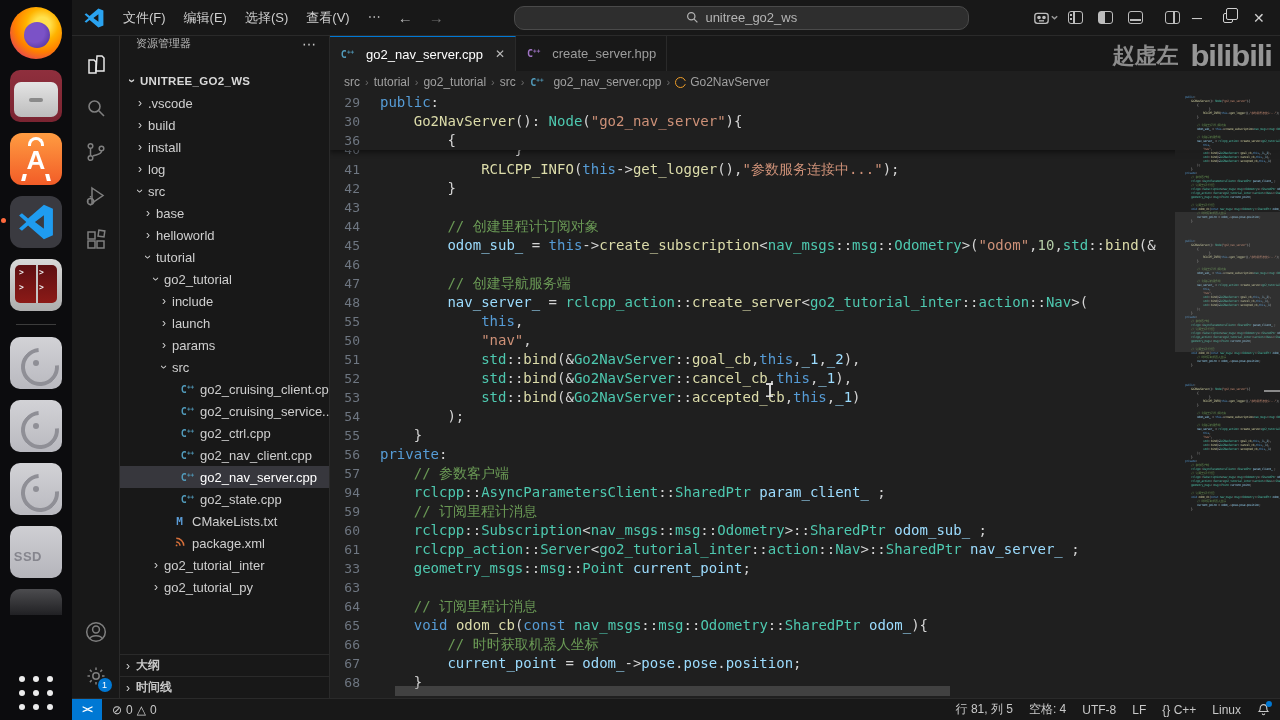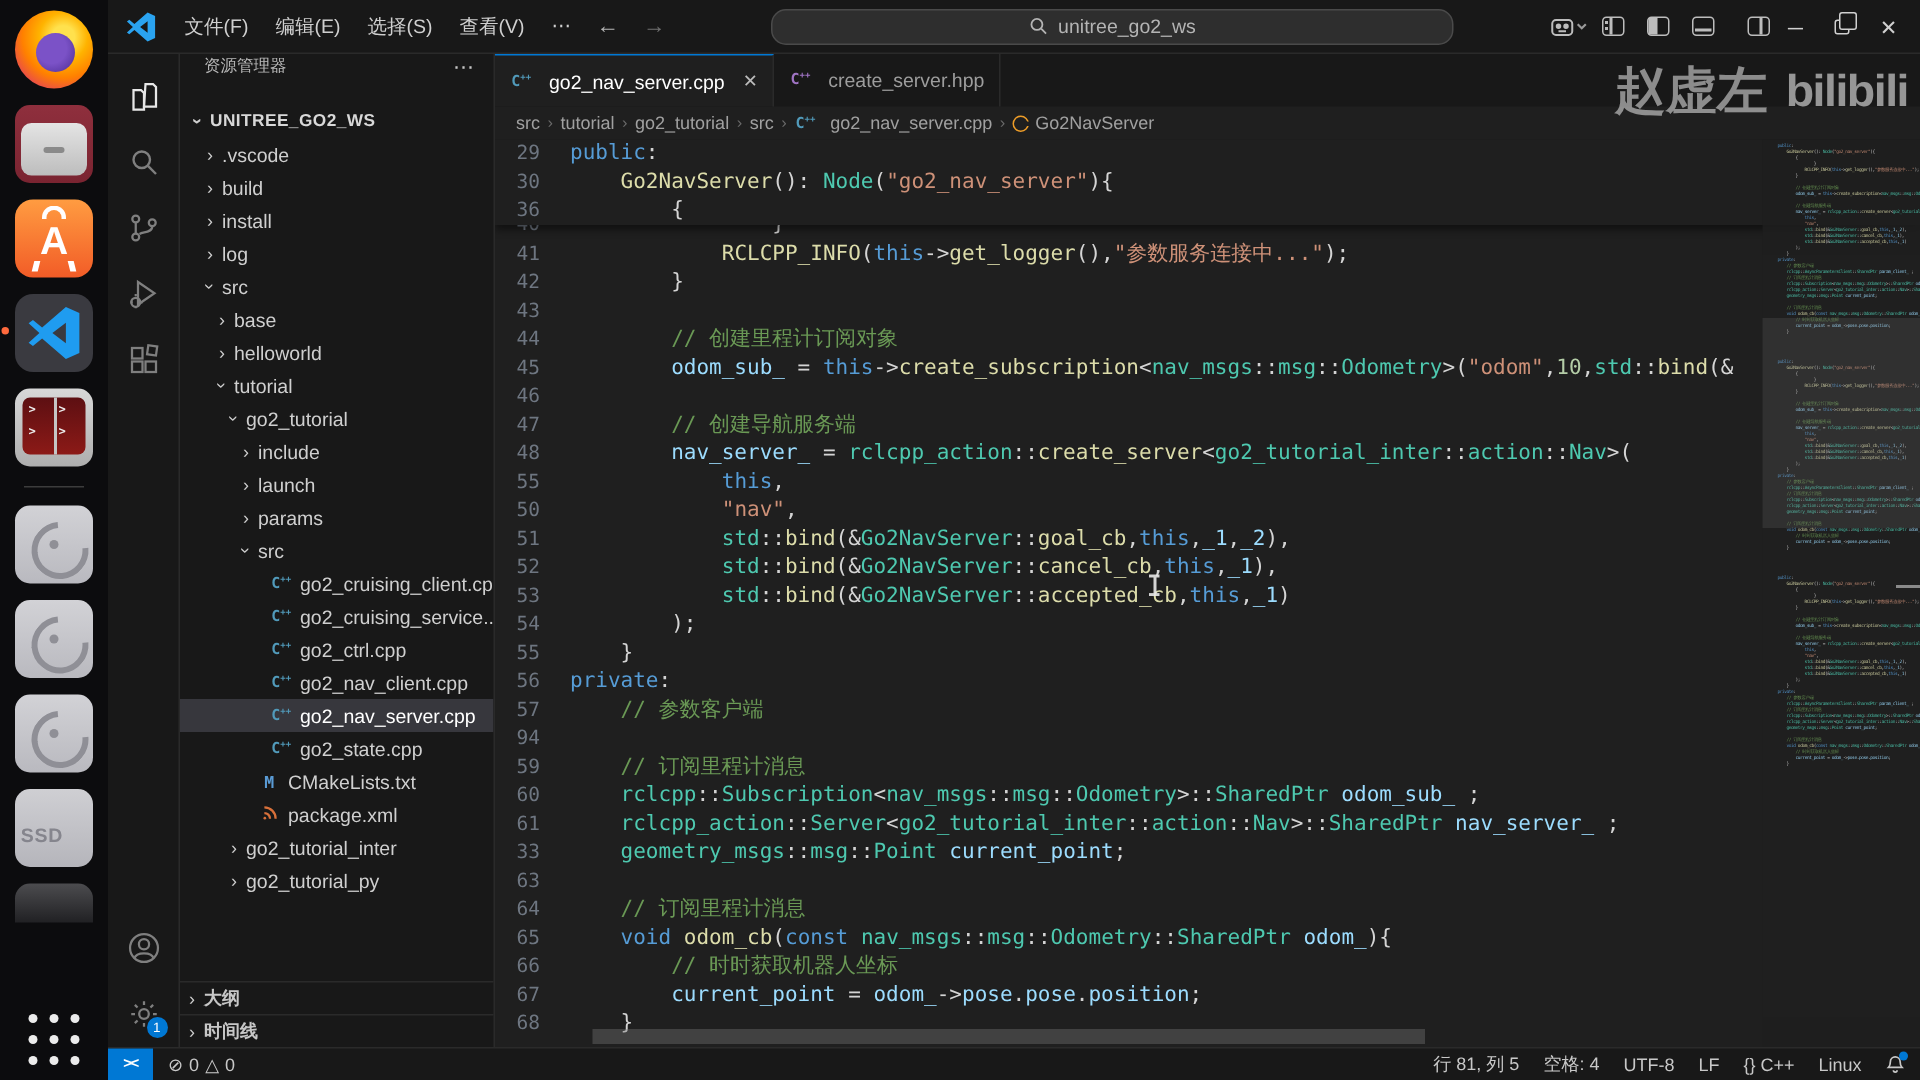--- a/index.html
+++ b/index.html
@@ -146,21 +146,21 @@
   .remote { width:30px; height:100%; background:#0078d4; color:#fff; display:flex; align-items:center;
       justify-content:center; font-size:10px; font-weight:700; letter-spacing:-1px; }
   .problems { display:flex; align-items:center; gap:4px; margin-left:10px; }
   .sb-right { margin-left:auto; display:flex; align-items:center; gap:16px; padding-right:10px; }
   .bell { position:relative; display:flex; }
   .bell i { position:absolute; right:-2px; top:-2px; width:6px; height:6px; border-radius:50%; background:#0078d4; }
 
   
   .watermark { position:absolute; right:8px; top:38px; z-index:60; display:flex; align-items:center; gap:12px;
       color:rgba(255,255,255,.5); pointer-events:none; }
-  .wm-name { font-size:34px; font-weight:700; }
+  .wm-name { font-size:22px; font-weight:700; }
   .wm-logo { font-size:31px; font-weight:800; letter-spacing:-1px; color:rgba(255,255,255,.55); transform:scaleY(.96); }
 </style>
 </head>
 <body>
 
 <div class="screen">
 
   <aside class="dock" id="dock">
       <div class="dock-item icon-firefox"></div>
       <div class="dock-item icon-files">
@@ -509,21 +509,21 @@
               <div class="cl"><span class="ln">48</span><span class="ct"><span class="tk-ws">        </span><span class="tk-var">nav_server_</span><span class="tk-pn"> = </span><span class="tk-type">rclcpp_action</span><span class="tk-pn">::</span><span class="tk-fn">create_server</span><span class="tk-pn">&lt;</span><span class="tk-type">go2_tutorial_inter</span><span class="tk-pn">::</span><span class="tk-type">action</span><span class="tk-pn">::</span><span class="tk-type">Nav</span><span class="tk-pn">&gt;(</span></span></div>
               <div class="cl"><span class="ln">55</span><span class="ct"><span class="tk-ws">            </span><span class="tk-kw">this</span><span class="tk-pn">,</span></span></div>
               <div class="cl"><span class="ln">50</span><span class="ct"><span class="tk-ws">            </span><span class="tk-str">"nav"</span><span class="tk-pn">,</span></span></div>
               <div class="cl"><span class="ln">51</span><span class="ct"><span class="tk-ws">            </span><span class="tk-type">std</span><span class="tk-pn">::</span><span class="tk-fn">bind</span><span class="tk-pn">(&amp;</span><span class="tk-type">Go2NavServer</span><span class="tk-pn">::</span><span class="tk-fn">goal_cb</span><span class="tk-pn">,</span><span class="tk-kw">this</span><span class="tk-pn">,</span><span class="tk-var">_1</span><span class="tk-pn">,</span><span class="tk-var">_2</span><span class="tk-pn">),</span></span></div>
               <div class="cl"><span class="ln">52</span><span class="ct"><span class="tk-ws">            </span><span class="tk-type">std</span><span class="tk-pn">::</span><span class="tk-fn">bind</span><span class="tk-pn">(&amp;</span><span class="tk-type">Go2NavServer</span><span class="tk-pn">::</span><span class="tk-fn">cancel_cb</span><span class="tk-pn">,</span><span class="tk-kw">this</span><span class="tk-pn">,</span><span class="tk-var">_1</span><span class="tk-pn">),</span></span></div>
               <div class="cl"><span class="ln">53</span><span class="ct"><span class="tk-ws">            </span><span class="tk-type">std</span><span class="tk-pn">::</span><span class="tk-fn">bind</span><span class="tk-pn">(&amp;</span><span class="tk-type">Go2NavServer</span><span class="tk-pn">::</span><span class="tk-fn">accepted_cb</span><span class="tk-pn">,</span><span class="tk-kw">this</span><span class="tk-pn">,</span><span class="tk-var">_1</span><span class="tk-pn">)</span></span></div>
               <div class="cl"><span class="ln">54</span><span class="ct"><span class="tk-ws">        </span><span class="tk-pn">);</span></span></div>
               <div class="cl"><span class="ln">55</span><span class="ct"><span class="tk-ws">    </span><span class="tk-pn">}</span></span></div>
               <div class="cl"><span class="ln">56</span><span class="ct"><span class="tk-kw">private</span><span class="tk-pn">:</span></span></div>
               <div class="cl"><span class="ln">57</span><span class="ct"><span class="tk-ws">    </span><span class="tk-cm">// 参数客户端</span></span></div>
-              <div class="cl"><span class="ln">94</span></div>
+              <div class="cl"><span class="ln">94</span><span class="ct"><span class="tk-ws">    </span><span class="tk-type">rclcpp</span><span class="tk-pn">::</span><span class="tk-type">AsyncParametersClient</span><span class="tk-pn">::</span><span class="tk-type">SharedPtr</span><span class="tk-ws"> </span><span class="tk-var">param_client_</span><span class="tk-pn"> ;</span></span></div>
               <div class="cl"><span class="ln">59</span><span class="ct"><span class="tk-ws">    </span><span class="tk-cm">// 订阅里程计消息</span></span></div>
               <div class="cl"><span class="ln">60</span><span class="ct"><span class="tk-ws">    </span><span class="tk-type">rclcpp</span><span class="tk-pn">::</span><span class="tk-type">Subscription</span><span class="tk-pn">&lt;</span><span class="tk-type">nav_msgs</span><span class="tk-pn">::</span><span class="tk-type">msg</span><span class="tk-pn">::</span><span class="tk-type">Odometry</span><span class="tk-pn">&gt;::</span><span class="tk-type">SharedPtr</span><span class="tk-ws"> </span><span class="tk-var">odom_sub_</span><span class="tk-pn"> ;</span></span></div>
               <div class="cl"><span class="ln">61</span><span class="ct"><span class="tk-ws">    </span><span class="tk-type">rclcpp_action</span><span class="tk-pn">::</span><span class="tk-type">Server</span><span class="tk-pn">&lt;</span><span class="tk-type">go2_tutorial_inter</span><span class="tk-pn">::</span><span class="tk-type">action</span><span class="tk-pn">::</span><span class="tk-type">Nav</span><span class="tk-pn">&gt;::</span><span class="tk-type">SharedPtr</span><span class="tk-ws"> </span><span class="tk-var">nav_server_</span><span class="tk-pn"> ;</span></span></div>
               <div class="cl"><span class="ln">33</span><span class="ct"><span class="tk-ws">    </span><span class="tk-type">geometry_msgs</span><span class="tk-pn">::</span><span class="tk-type">msg</span><span class="tk-pn">::</span><span class="tk-type">Point</span><span class="tk-ws"> </span><span class="tk-var">current_point</span><span class="tk-pn">;</span></span></div>
               <div class="cl"><span class="ln">63</span><span class="ct"></span></div>
               <div class="cl"><span class="ln">64</span><span class="ct"><span class="tk-ws">    </span><span class="tk-cm">// 订阅里程计消息</span></span></div>
               <div class="cl"><span class="ln">65</span><span class="ct"><span class="tk-ws">    </span><span class="tk-kw">void</span><span class="tk-ws"> </span><span class="tk-fn">odom_cb</span><span class="tk-pn">(</span><span class="tk-kw">const</span><span class="tk-ws"> </span><span class="tk-type">nav_msgs</span><span class="tk-pn">::</span><span class="tk-type">msg</span><span class="tk-pn">::</span><span class="tk-type">Odometry</span><span class="tk-pn">::</span><span class="tk-type">SharedPtr</span><span class="tk-ws"> </span><span class="tk-var">odom_</span><span class="tk-pn">){</span></span></div>
               <div class="cl"><span class="ln">66</span><span class="ct"><span class="tk-ws">        </span><span class="tk-cm">// 时时获取机器人坐标</span></span></div>
               <div class="cl"><span class="ln">67</span><span class="ct"><span class="tk-ws">        </span><span class="tk-var">current_point</span><span class="tk-pn"> = </span><span class="tk-var">odom_</span><span class="tk-pn">-&gt;</span><span class="tk-var">pose</span><span class="tk-pn">.</span><span class="tk-var">pose</span><span class="tk-pn">.</span><span class="tk-var">position</span><span class="tk-pn">;</span></span></div>
               <div class="cl"><span class="ln">68</span><span class="ct"><span class="tk-ws">    </span><span class="tk-pn">}</span></span></div>

